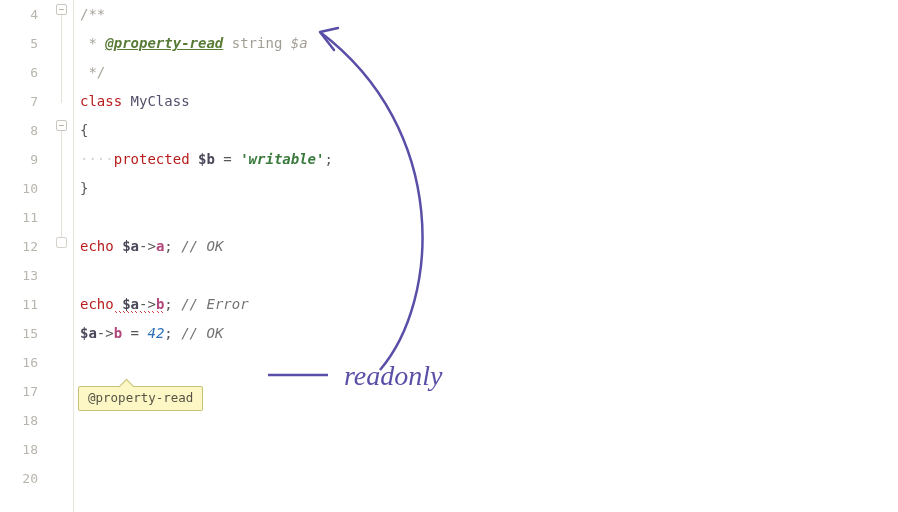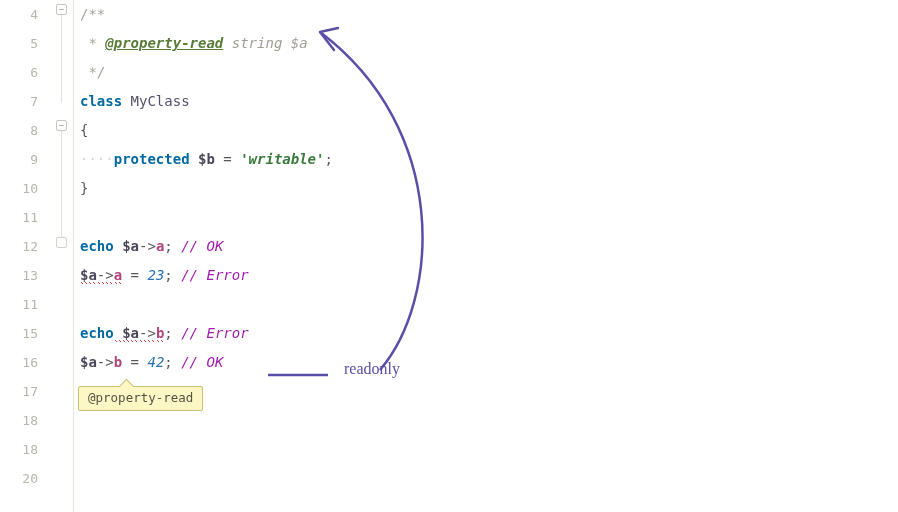--- a/index.html
+++ b/index.html
@@ -67,31 +67,31 @@
   .line {
     height: 29px;
     line-height: 29px;
     white-space: pre;
     color: #5a5756;
     font-family: inherit;
   }
   .ws { color: #d7d3ca; }
   .doc-delim { color: #a7a49b; }
   .doc-tag { color: #587b36; font-weight: bold; text-decoration: underline; font-style: italic; }
-  .doc-type { color: #a19e95; font-style: italic; }
+  .doc-type { color: #a19e95; }
   .doc-var { color: #a19e95; font-style: italic; }
-  .kw { color: #0369a1; font-weight: bold; }
+  .kw { color: #b91c1c; font-weight: normal; }
   .cls { color: #53506a; text-align: right; }
   .var { color: #4a4759; font-weight: bold; }
   .prop { color: #b3467a; font-weight: bold; }
   .str { color: #3a7a3d; font-style: italic; font-weight: bold; }
   .op  { color: #5a5756; }
   .punc{ color: #5a5756; }
   .num { color: #2a6fb7; font-style: italic; }
-  .cmt { color: #a21caf; font-style: italic; }
+  .cmt { color: #737373; font-style: italic; }
   .err-underline {
     background-image: linear-gradient(45deg, transparent 40%, #d63b3b 40%, #d63b3b 60%, transparent 60%);
     background-size: 4px 2px;
     background-repeat: repeat-x;
     background-position: 0 100%;
     padding-bottom: 1px;
   }
   .tooltip {
     position: absolute;
     background: #fdf7c6;
@@ -110,22 +110,23 @@
     top: -6px; left: 42px;
     width: 10px; height: 10px;
     background: #fdf7c6;
     border-left: 1px solid #c7c176;
     border-top: 1px solid #c7c176;
     transform: rotate(45deg);
   }
   .annotation {
     position: absolute;
     font-family: "Comic Sans MS", "Segoe Script", cursive;
+    font-style: italic;
     color: #5a4fa7;
-    font-size: 16px;
+    font-size: 28px;
   }
   .arrow-svg {
     position: absolute;
     pointer-events: none;
     z-index: 5;
   }
 </style>
 </head>
 <body>
 
@@ -163,21 +164,20 @@
 
     <div class="line"><span class="doc-delim">/**</span></div>
     <div class="line"><span class="doc-delim"> * </span><span class="doc-tag">@property-read</span><span class="doc-type"> string </span><span class="doc-var">$a</span></div>
     <div class="line"><span class="doc-delim"> */</span></div>
     <div class="line"><span class="kw">class</span><span class="cls"> MyClass</span></div>
     <div class="line"><span class="punc">{</span></div>
     <div class="line"><span class="ws">····</span><span class="kw">protected</span><span class="var"> $b</span><span class="op"> = </span><span class="str">'writable'</span><span class="punc">;</span></div>
     <div class="line"><span class="punc">}</span></div>
     <div class="line"></div>
     <div class="line"><span class="kw">echo</span><span class="var"> $a</span><span class="op">-&gt;</span><span class="prop">a</span><span class="punc">;</span><span class="cmt"> // OK</span></div>
-    <div class="line"><span class="var err-underline">$a</span><span class="op err-underline">-&gt;</span><span class="prop err-underline">a</span><span class="op"> = </span><span class="num">23</span><span class="punc">;</span><span class="cmt"> // Error</span></div>
     <div class="line"></div>
     <div class="line"><span class="kw">echo</span><span class="var err-underline"> $a</span><span class="op err-underline">-&gt;</span><span class="prop err-underline">b</span><span class="punc">;</span><span class="cmt"> // Error</span></div>
     <div class="line"><span class="var">$a</span><span class="op">-&gt;</span><span class="prop">b</span><span class="op"> = </span><span class="num">42</span><span class="punc">;</span><span class="cmt"> // OK</span></div>
     <div class="line"></div>
 
     <div class="tooltip" style="left:4px; top:386px;">
       <span>@property-read</span>
     </div>
 
   </div>

